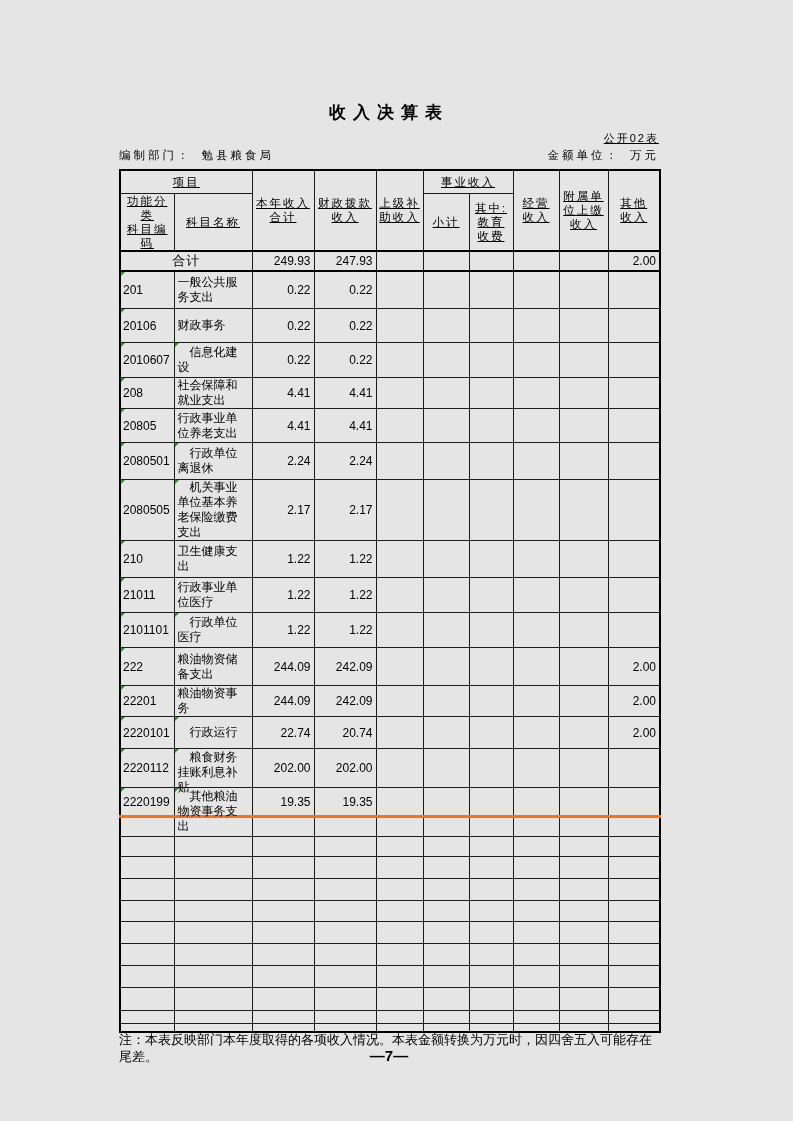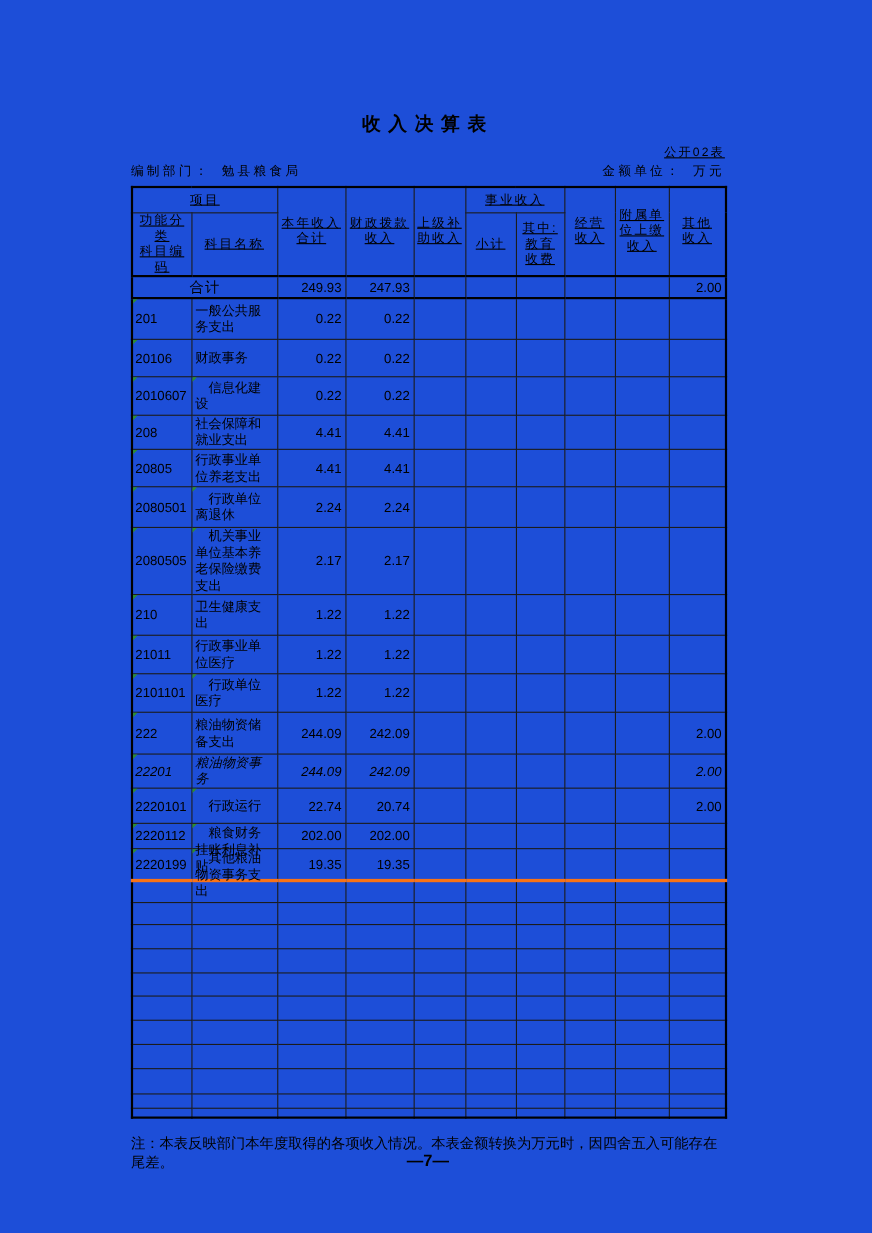--- a/index.html
+++ b/index.html
@@ -1,18 +1,18 @@
 <!DOCTYPE html>
 <html style="--tri: #2e8f2e;"><head>
 <meta charset="utf-8">
 <style>
   * { box-sizing: border-box; }
   html,body { margin:0; padding:0; background:#ffffff; }
   .sheet {
-    position:relative; width:793px; height:1121px; background:#1d4ed8;
+    position:relative; width:793px; height:1121px; background:#e5e5e5;
     font-family:"Liberation Sans","DejaVu Sans",sans-serif; color:#000; overflow:hidden;
   }
   .title {
     position:absolute; top:101px; left:119px; width:540px; text-align:center;
     font-size:17px; font-weight:bold; letter-spacing:7px;
   }
   .doclabel {
     position:absolute; top:131px; left:119px; width:540px; text-align:right;
     font-size:11px; letter-spacing:2px;text-decoration:underline;
   }
@@ -264,21 +264,21 @@
 备支出</td>
           <td class="num">244.09</td>
           <td class="num">242.09</td>
           <td class="num"></td>
           <td class="num"></td>
           <td class="num"></td>
           <td class="num"></td>
           <td class="num"></td>
           <td class="num">2.00</td>
         </tr>
-        <tr style="height: 31px; font-style: italic;">
+        <tr style="height: 31px;">
           <td class="code"><span class="tri"></span>22201</td>
           <td class="name">粮油物资事
 务</td>
           <td class="num">244.09</td>
           <td class="num">242.09</td>
           <td class="num"></td>
           <td class="num"></td>
           <td class="num"></td>
           <td class="num"></td>
           <td class="num"></td>
@@ -289,21 +289,21 @@
           <td class="name"><span class="tri"></span>　行政运行</td>
           <td class="num">22.74</td>
           <td class="num">20.74</td>
           <td class="num"></td>
           <td class="num"></td>
           <td class="num"></td>
           <td class="num"></td>
           <td class="num"></td>
           <td class="num">2.00</td>
         </tr>
-        <tr style="height: 23px;">
+        <tr style="height: 39px;">
           <td class="code"><span class="tri"></span>2220112</td>
           <td class="name spill"><span class="tri"></span><div class="spill-text">　粮食财务
 挂账利息补
 贴</div></td>
           <td class="num">202.00</td>
           <td class="num">202.00</td>
           <td class="num"></td>
           <td class="num"></td>
           <td class="num"></td>
           <td class="num"></td>

